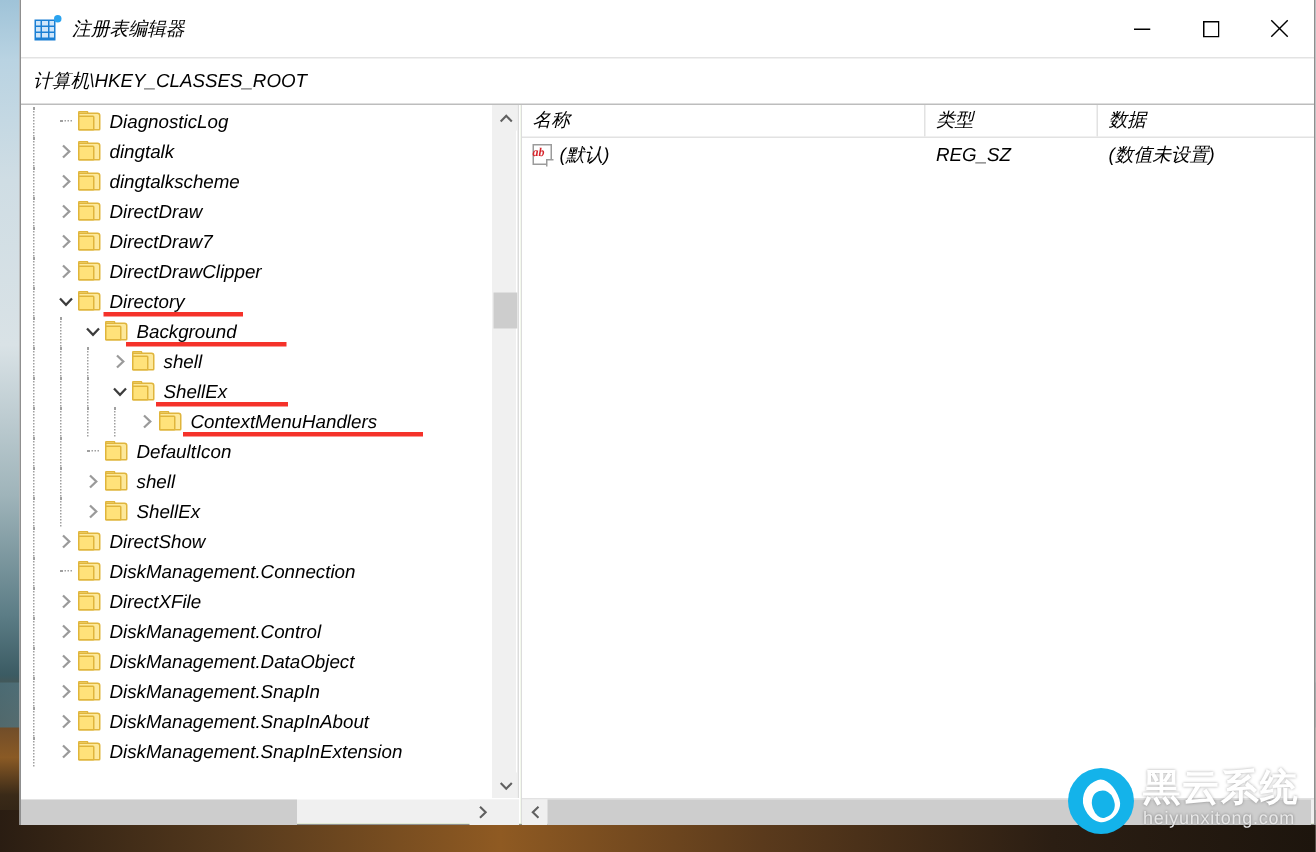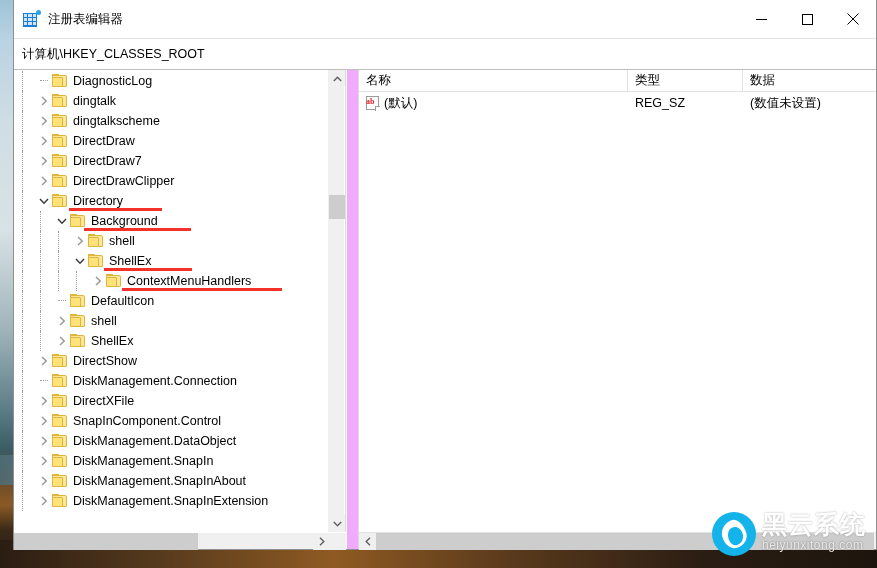--- a/index.html
+++ b/index.html
@@ -33,20 +33,21 @@
   
   #window {
     position: absolute;
     left: 13px; top: 0px;
     width: 864px; height: 550px;
     background: #ffffff;
     border: 1px solid #8f8f8f;
     border-top: none;
     display: flex;
     flex-direction: column;
+    font-style: italic;
   }
 
   
   #titlebar {
     height: 38px; min-height: 38px;
     background: #ffffff;
     display: flex; align-items: center;
     position: relative;
   }
   .title-left { display: flex; align-items: center; padding-left: 9px; }
@@ -106,23 +107,22 @@
     padding-left: 8px;
     font-size: 12.5px; color: #000;
     white-space: nowrap;
   }
 
   
   #panes {
     flex: 1 1 auto;
     display: flex;
     min-height: 0;
-    background: #f0abfc;
+    background: #84cc16;
     position: relative;
-    gap: 11px;
   }
 
   
   #leftpane {
     width: 333px; min-width: 333px;
     display: flex; flex-direction: column;
     position: relative;
     background: #ffffff;
     border-right: 1px solid #ffffff;
   }
@@ -694,21 +694,21 @@
               <div class="expander">
                 <svg width="8" height="10" viewBox="0 0 8 10">
                   <polyline points="2,1 6.2,5 2,9" fill="none" stroke="#9a9a9a" stroke-width="1.5"></polyline>
                 </svg>
               </div>
               <div class="folder">
                 <span class="tab"></span>
                 <span class="back"></span>
                 <span class="front"></span>
               </div>
-              <span class="tlabel">SnapInComponent.Control</span>
+              <span class="tlabel">DiskManagement.Control</span>
             </div>
             <div class="trow">
               <div class="indent" style="width: 22px;">
                 <span class="guide" style="left: 8px;"></span>
               </div>
               <div class="expander">
                 <svg width="8" height="10" viewBox="0 0 8 10">
                   <polyline points="2,1 6.2,5 2,9" fill="none" stroke="#9a9a9a" stroke-width="1.5"></polyline>
                 </svg>
               </div>

